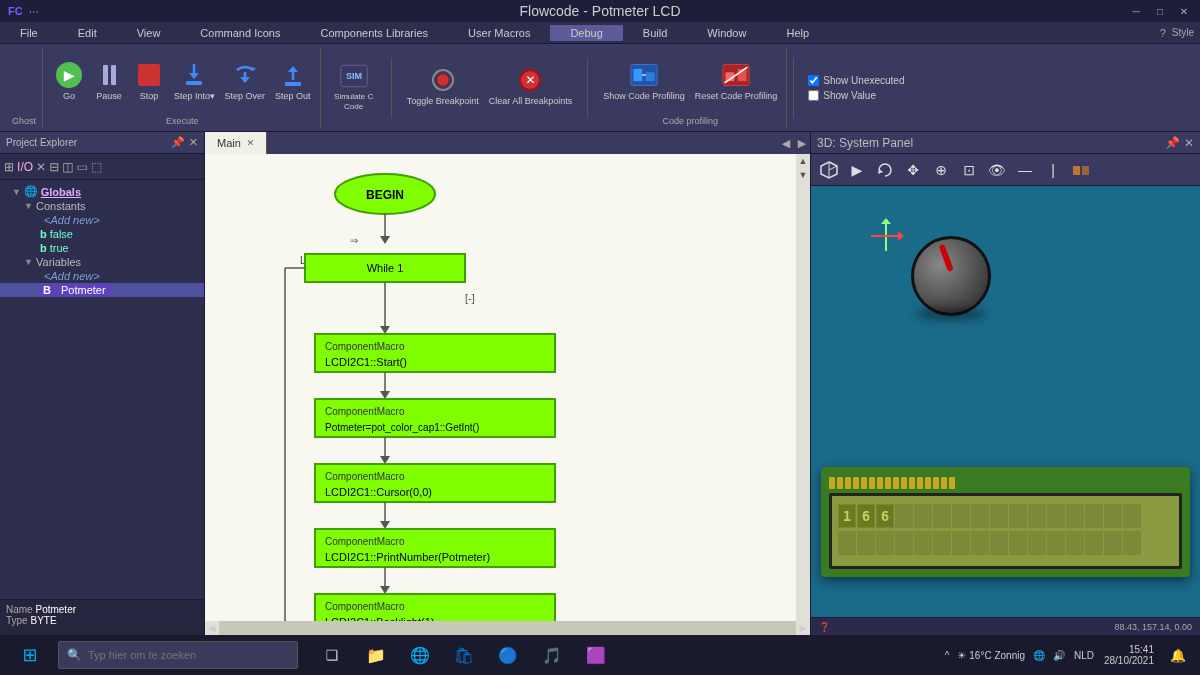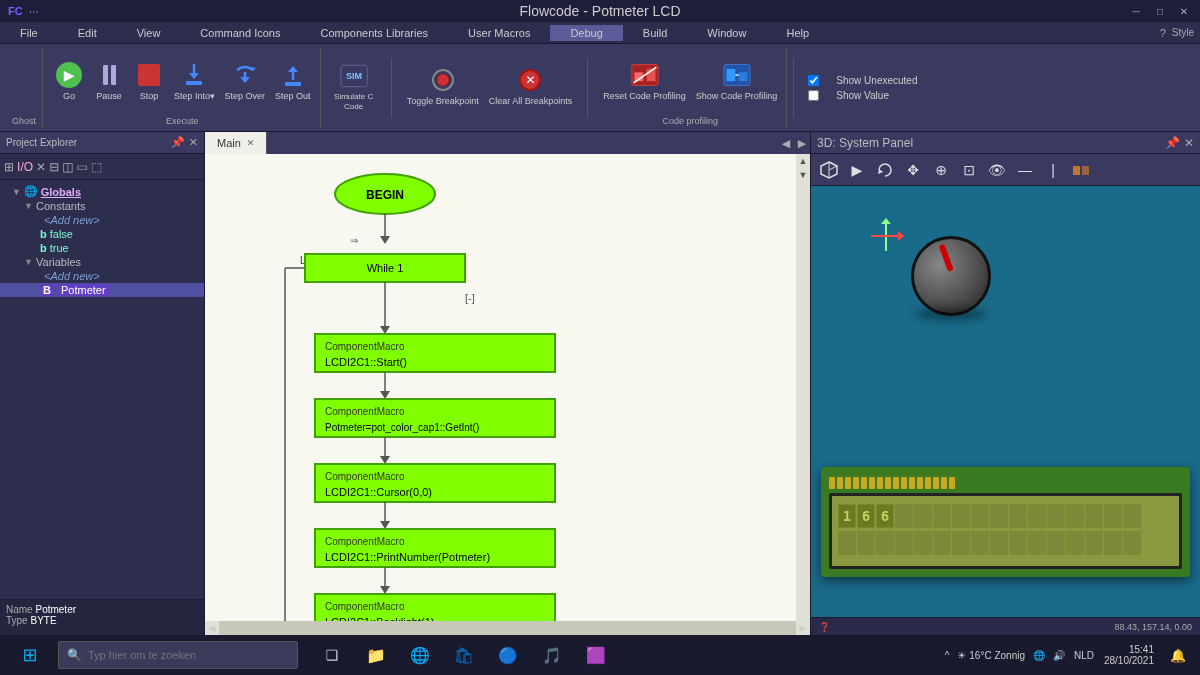--- a/index.html
+++ b/index.html
@@ -28,21 +28,21 @@
     .toolbar-group {
       display: flex; flex-direction: column; align-items: center; border-right: 1px solid #555; padding: 0 6px; height: 80px;
     }
     .toolbar-group-label { font-size: 9px; color: #aaa; margin-top: auto; padding-bottom: 2px; }
     .toolbar-group-content { display: flex; align-items: center; gap: 4px; flex: 1; }
     .tb-btn {
       display: flex; flex-direction: column; align-items: center; justify-content: center; cursor: pointer; padding: 3px; border-radius: 3px; min-width: 36px; height: 56px; color: #ccc;
     }
     .tb-btn .icon { width: 28px; height: 28px; display: flex; align-items: center; justify-content: center; font-size: 18px; }
     .tb-btn .label { font-size: 9px; text-align: center; line-height: 1.2; margin-top: 2px; }
-    .check-item { display: flex; align-items: center; gap: 17px; font-size: 10px; color: #ccc; }
+    .check-item { display: flex; align-items: center; gap: 4px; font-size: 10px; color: #ccc; }
     .check-item input { width: 11px; height: 11px; }
 
     
     .main-layout {
       display: flex; height: calc(675px - 22px - 22px - 88px - 40px); 
     }
 
     
     .sidebar {
       width: 205px; background: #2d2d4e; border-right: 1px solid #1a1a35; display: flex; flex-direction: column;
@@ -271,38 +271,38 @@
     <div class="toolbar-group-label"></div>
   </div>
 
   <div class="divider-v"></div>
 
   <div class="toolbar-group">
     <div class="toolbar-group-content">
       <div class="tb-btn">
         <div class="icon">
           <svg width="32" height="26" viewBox="0 0 32 26">
+              <rect x="1" y="1" width="30" height="24" rx="2" fill="#2255aa" stroke="#4477cc"></rect>
+              <rect x="4" y="6" width="10" height="14" fill="#3399ff"></rect>
+              <rect x="18" y="10" width="10" height="10" fill="#3399ff" opacity="0.6"></rect>
+              <line x1="14" y1="13" x2="18" y2="13" stroke="white" stroke-width="1.5"></line>
+            </svg>
+        </div>
+        <div class="label">Show Code Profiling</div>
+      </div>
+      <div class="tb-btn">
+        <div class="icon">
+          <svg width="32" height="26" viewBox="0 0 32 26">
               <rect x="1" y="1" width="30" height="24" rx="2" fill="#aa2222" stroke="#cc4444"></rect>
               <rect x="4" y="10" width="10" height="10" fill="#ff6666"></rect>
               <rect x="18" y="6" width="10" height="14" fill="#ff6666" opacity="0.7"></rect>
               <path d="M3 22 L29 4" stroke="white" stroke-width="2"></path>
             </svg>
         </div>
         <div class="label">Reset Code Profiling</div>
-      </div>
-      <div class="tb-btn">
-        <div class="icon">
-          <svg width="32" height="26" viewBox="0 0 32 26">
-              <rect x="1" y="1" width="30" height="24" rx="2" fill="#2255aa" stroke="#4477cc"></rect>
-              <rect x="4" y="6" width="10" height="14" fill="#3399ff"></rect>
-              <rect x="18" y="10" width="10" height="10" fill="#3399ff" opacity="0.6"></rect>
-              <line x1="14" y1="13" x2="18" y2="13" stroke="white" stroke-width="1.5"></line>
-            </svg>
-        </div>
-        <div class="label">Show Code Profiling</div>
       </div>
     </div>
     <div class="toolbar-group-label">Code profiling</div>
   </div>
 
   <div class="divider-v"></div>
 
   <div style="display:flex;flex-direction:column;justify-content:center;gap:4px;padding:0 8px;">
     <label class="check-item">
       <input type="checkbox" checked="" style="">

